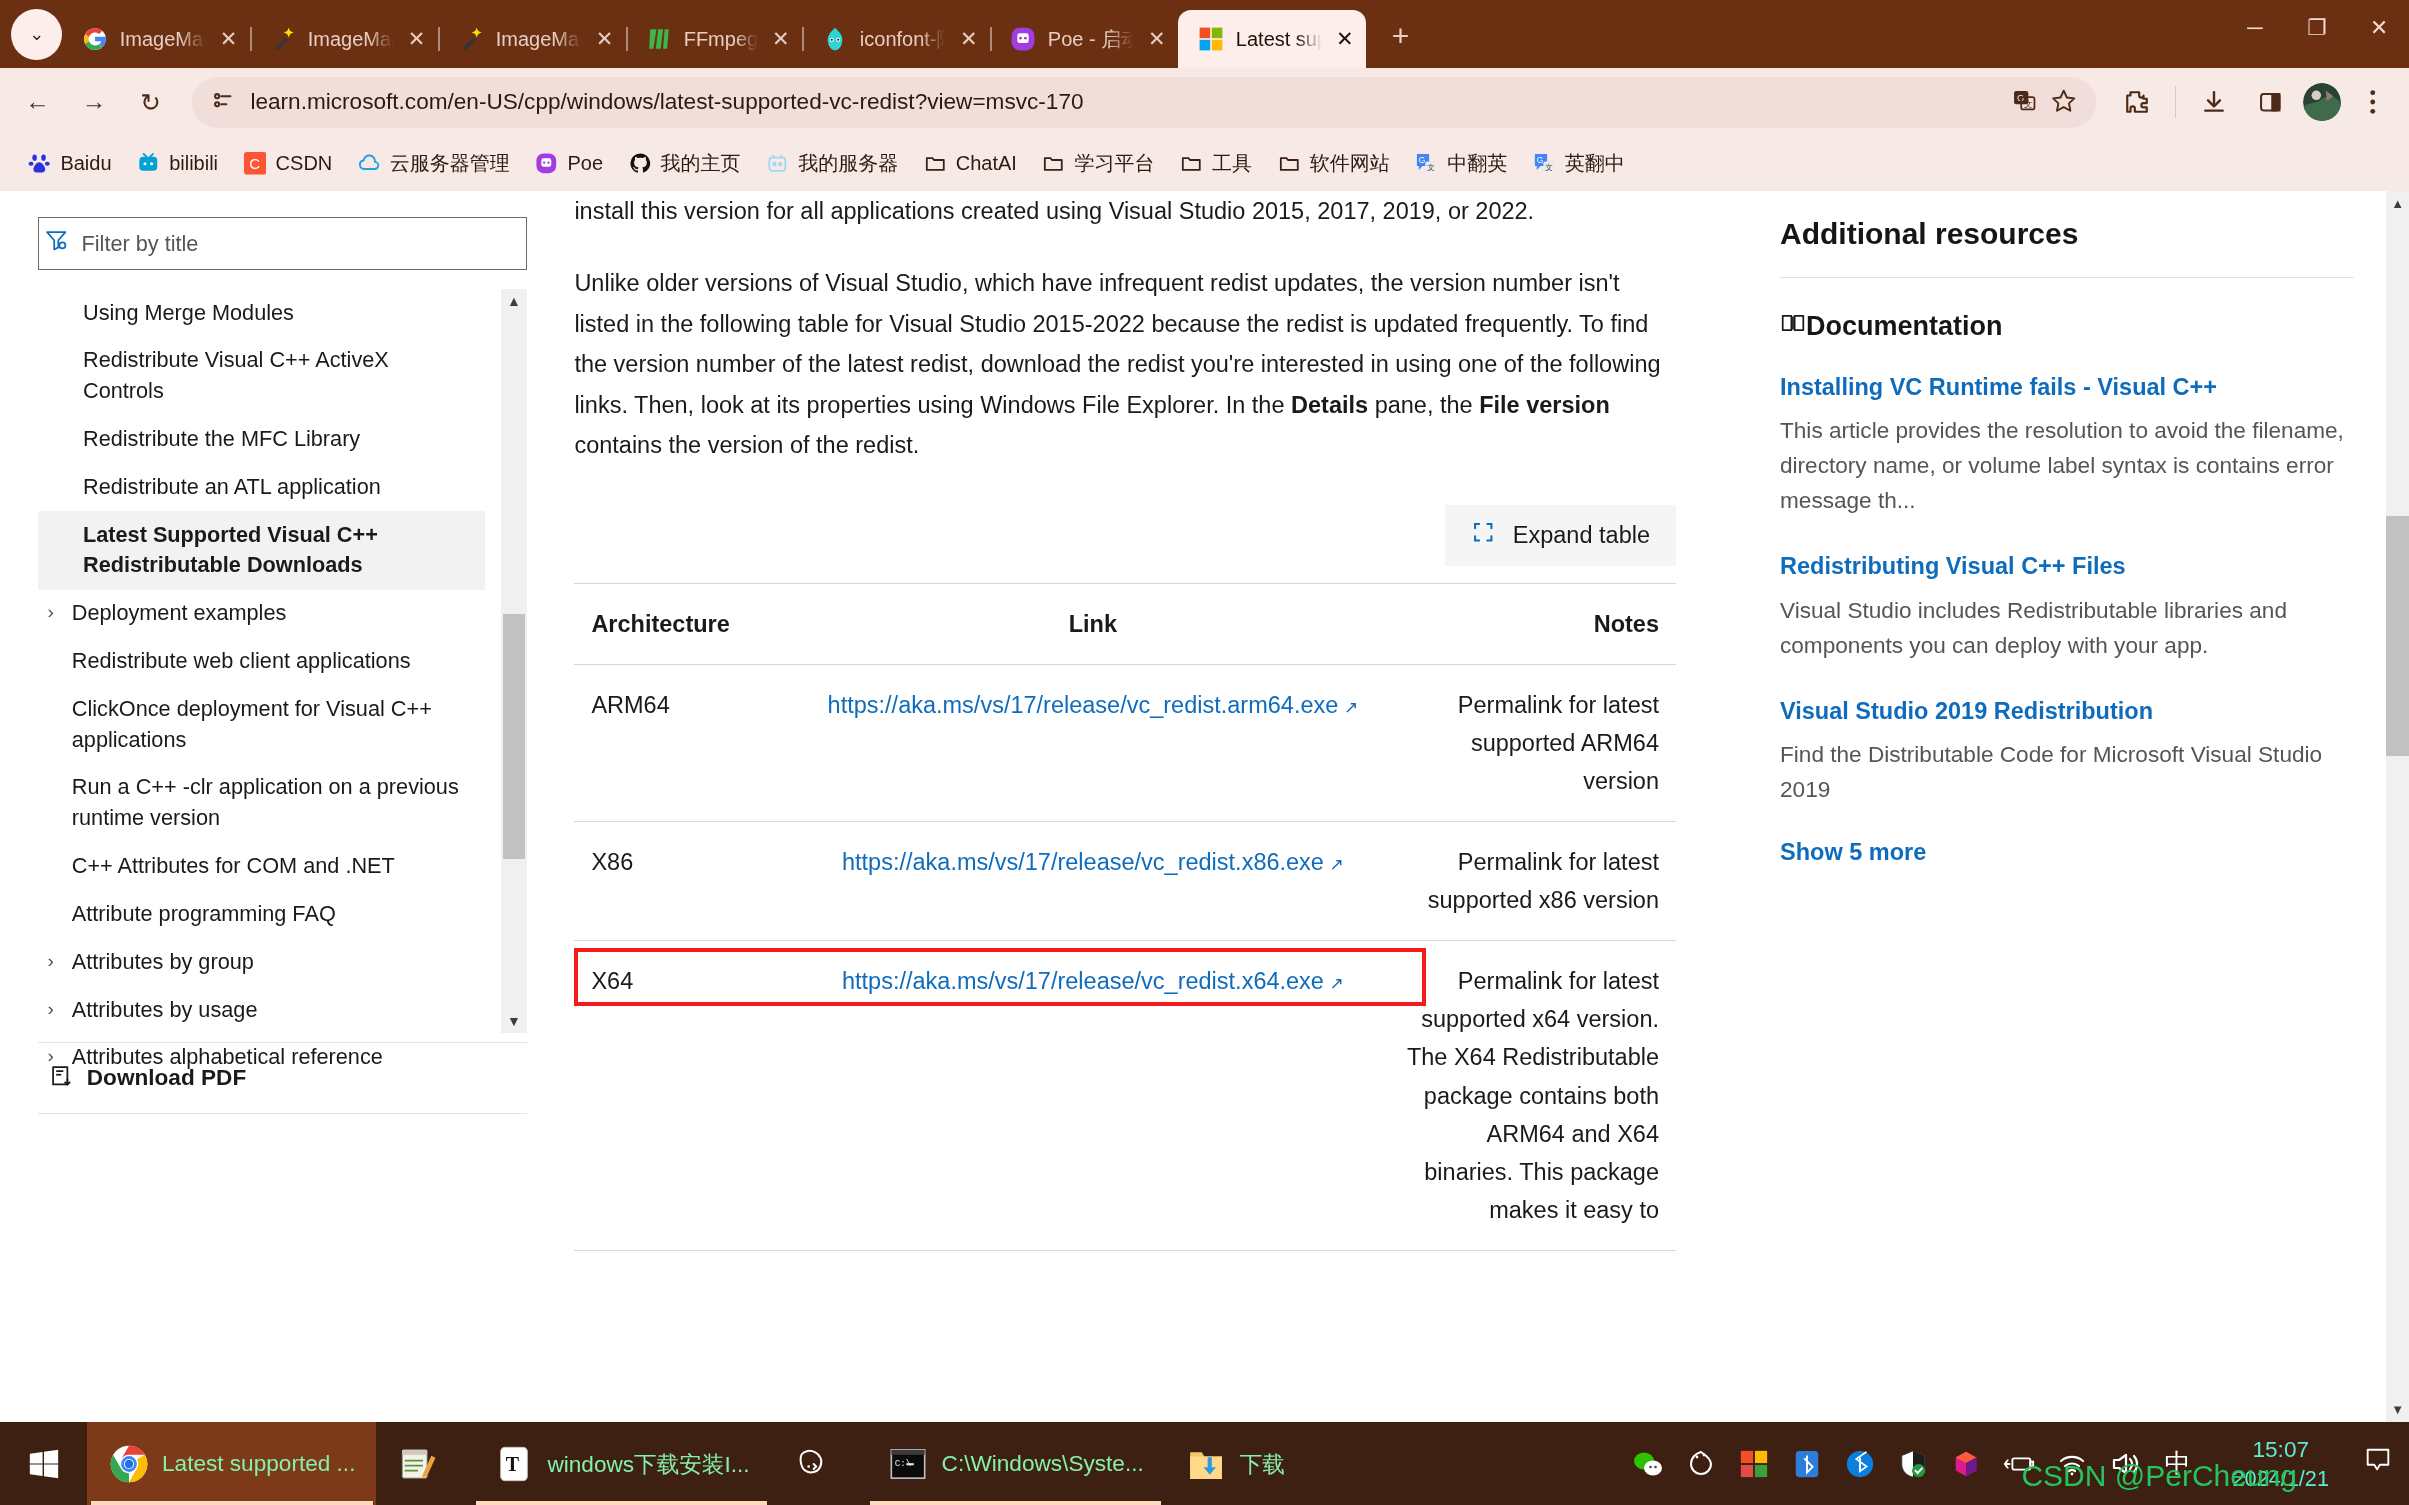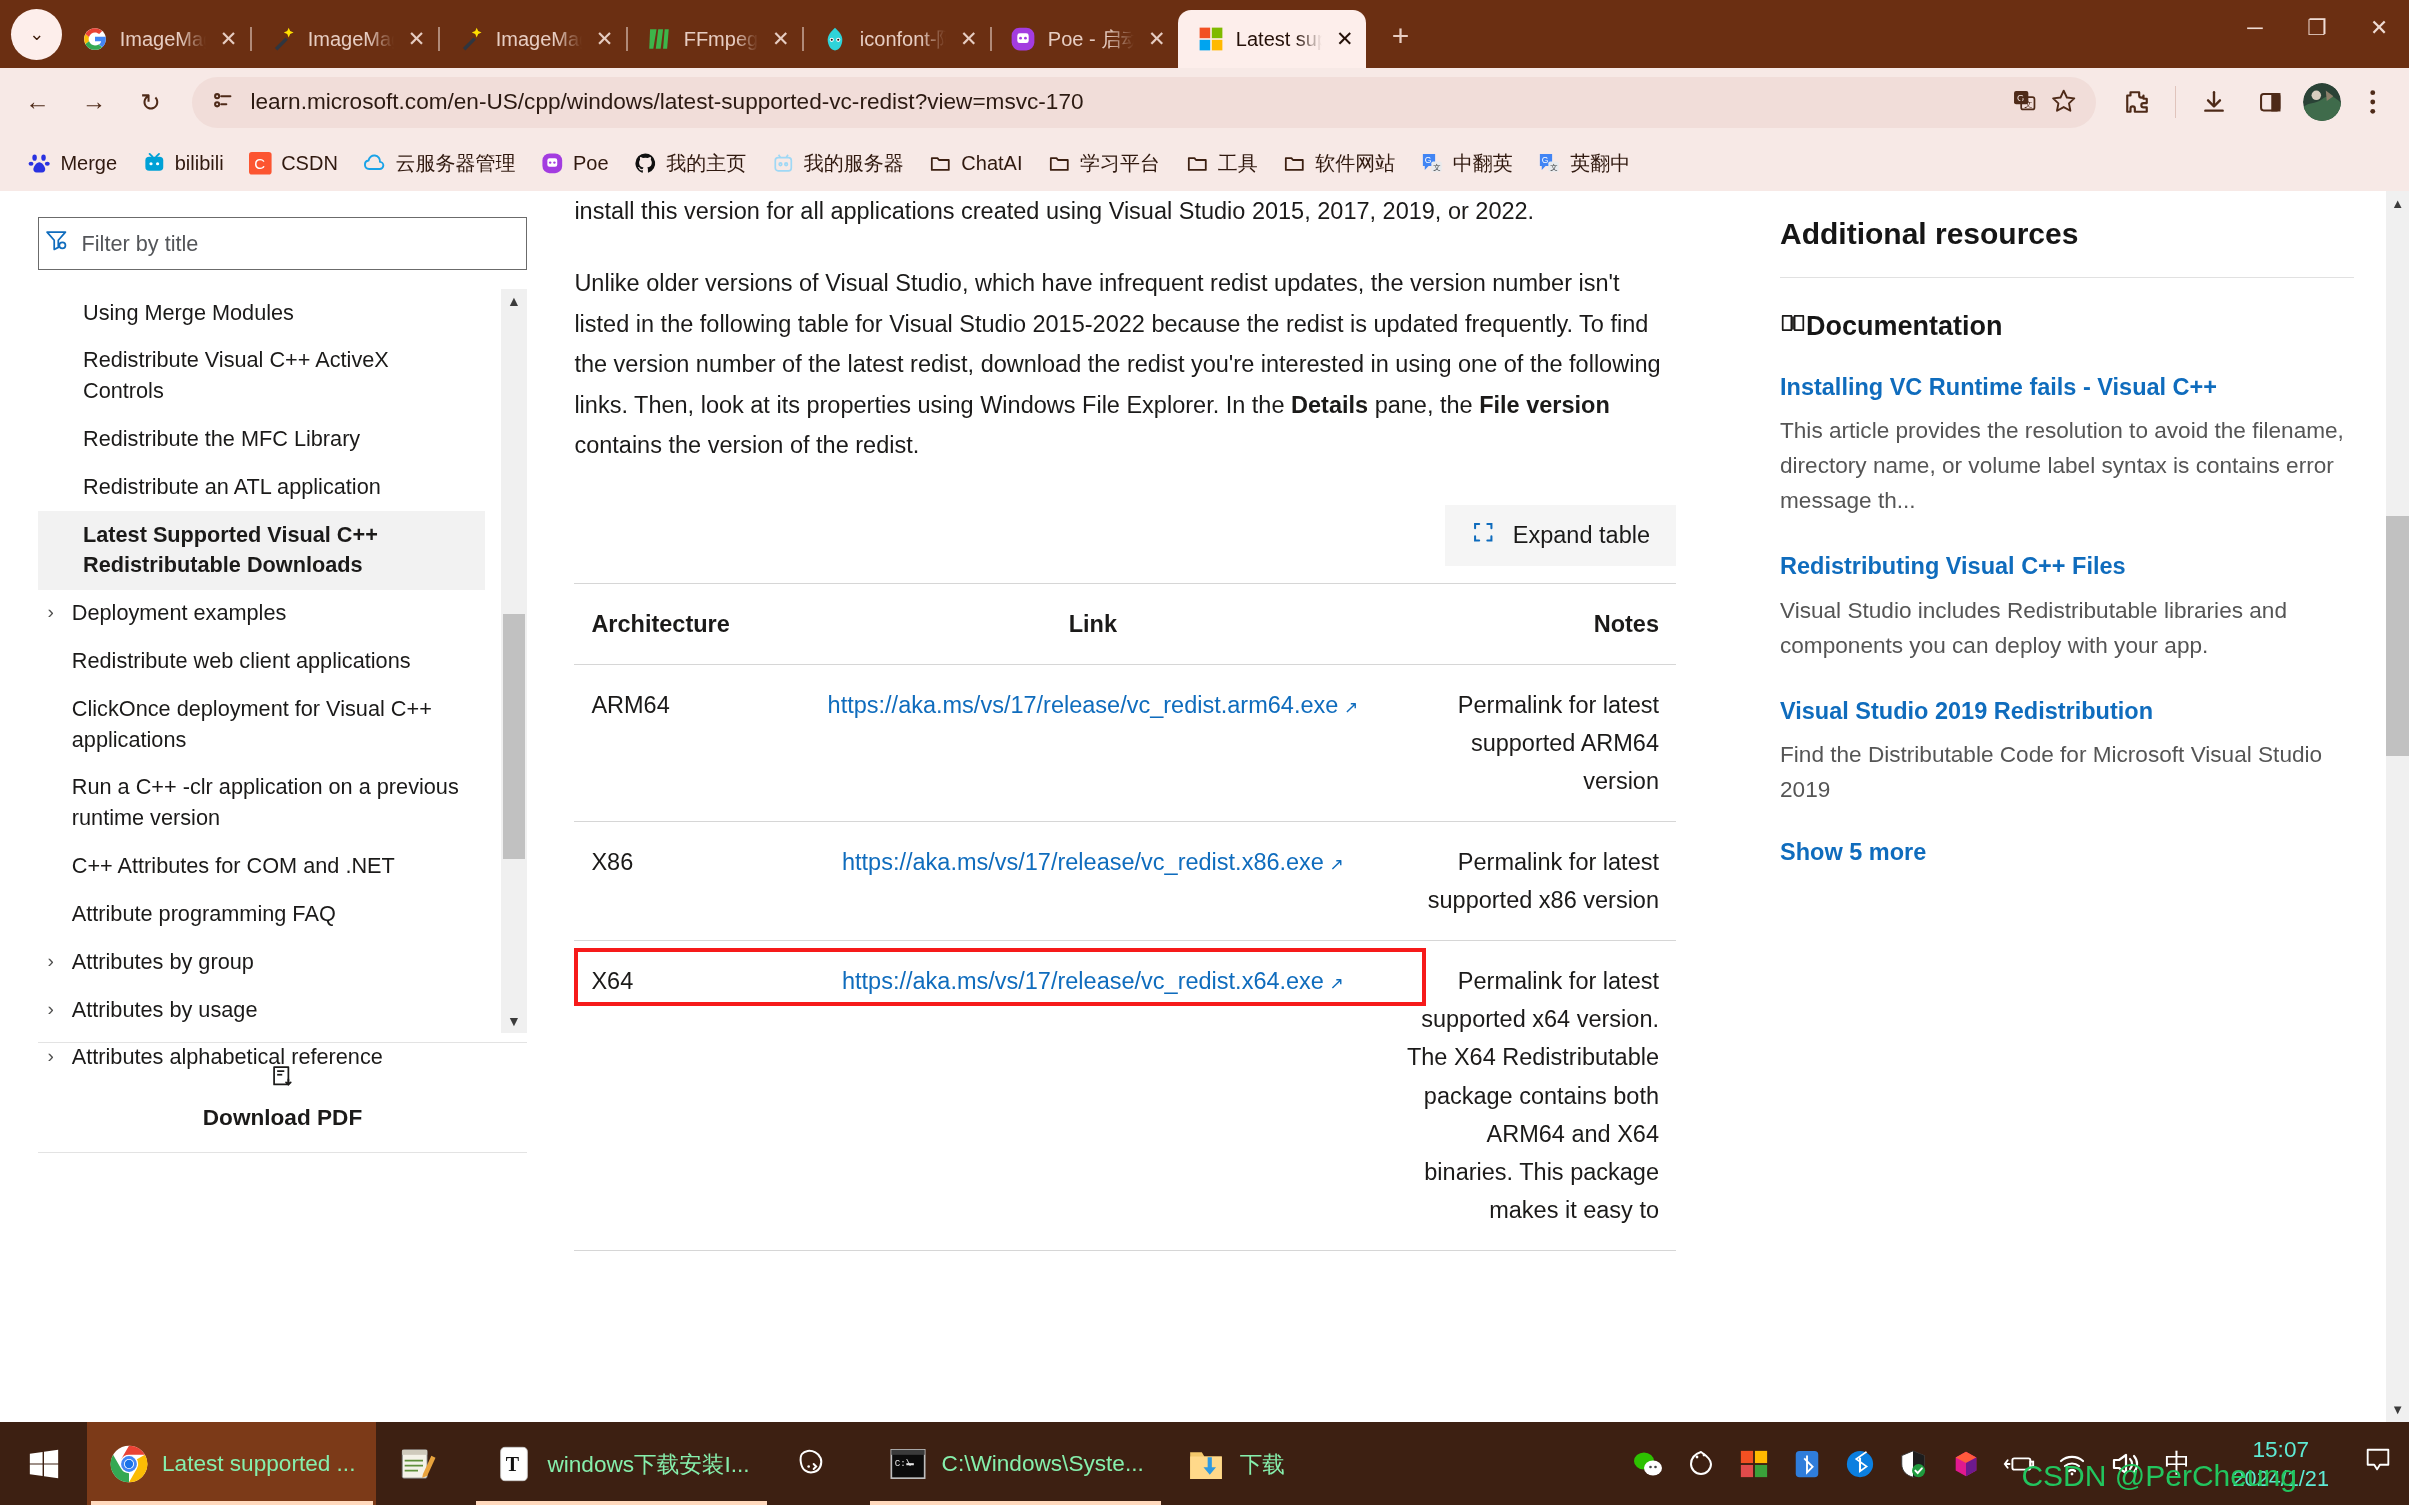--- a/index.html
+++ b/index.html
@@ -83,21 +83,21 @@
     font-size: 21.7px; color: #1b1a19; line-height: 1.42; cursor: pointer;
   }
   .toc-item.indent { padding-left: 45px; }
   .toc-item.active { background: #f2f2f2; font-weight: bold; }
   .caret { color: #50504f; font-size: 19px; flex: none; line-height: 1.5; width: 15px; }
   .toc-sb { position: absolute; right: 0; top: 0; width: 26px; height: 100%; background: #f0f0f0; cursor: pointer; }
   .toc-sb .arr { position: absolute; left: 0; width: 26px; text-align: center; color: #3c3c3c; font-size: 14px; }
   .toc-sb .arr.up { top: 3.8px; }
   .toc-sb .arr.dn { bottom: 3.8px; }
   .toc-sb .thumb { position: absolute; left: 1.9px; width: 22.6px; top: 325px; height: 245px; background: #c1c1c1; }
-  .toc-foot { border-top: 0.9px solid #e3e3e3; margin-top: 9.4px; padding: 21px 11.3px; display: flex; align-items: center; gap: 13px; cursor: pointer; flex-direction: column; }
+  .toc-foot { border-top: 0.9px solid #e3e3e3; margin-top: 9.4px; padding: 21px 11.3px; display: flex; align-items: center; gap: 13px; cursor: pointer; }
   .toc-foot .lbl { font-size: 22.6px; font-weight: bold; color: #1b1a19; }
   .toc-footline { border-top: 0.9px solid #e3e3e3; }
 
   
   .article { width: 1177px; flex: none; padding: 0 66px 0 9.4px; position: relative; }
   .para { font-size: 23.5px; line-height: 1.72; color: #1b1a19; margin-bottom: 32px; }
   .para b { font-weight: bold; }
   .expandrow { display: flex; justify-content: flex-end; margin: 40px 0 17px 0; }
   .expandbtn {
     display: flex; align-items: center; gap: 17px; background: #f5f5f5; padding: 15px 26px; cursor: pointer;
@@ -335,21 +335,21 @@
     <div class="bm">
       <span class="bm-ico">
         <svg width="22.6" height="22.6" viewBox="0 0 24 24">
             <ellipse cx="7" cy="6" rx="2.4" ry="3.3" fill="#2932e1"></ellipse>
             <ellipse cx="16.5" cy="6" rx="2.4" ry="3.3" fill="#2932e1"></ellipse>
             <ellipse cx="3.2" cy="12.4" rx="2.6" ry="2.1" fill="#2932e1"></ellipse>
             <ellipse cx="20.5" cy="12.4" rx="2.6" ry="2.1" fill="#2932e1"></ellipse>
             <path d="M12 11c3 0 5.6 4.2 6.2 6.4.6 2.3-1 4.3-3.3 4.3H9.1c-2.3 0-3.9-2-3.3-4.3C6.4 15.2 9 11 12 11z" fill="#2932e1"></path>
           </svg>
       </span>
-      <span class="bm-label">Merge</span>
+      <span class="bm-label">Baidu</span>
     </div>
     <div class="bm">
       <span class="bm-ico">
         <svg width="22.6" height="22.6" viewBox="0 0 24 24">
             <path d="M7 2l3 3M17 2l-3 3" stroke="#00a1d6" stroke-width="2" fill="none" stroke-linecap="round"></path>
             <rect x="2.5" y="5" width="19" height="15" rx="4" fill="#00a1d6"></rect>
             <circle cx="8.5" cy="12.5" r="1.7" fill="#fff"></circle>
             <circle cx="15.5" cy="12.5" r="1.7" fill="#fff"></circle>
           </svg>
       </span>

